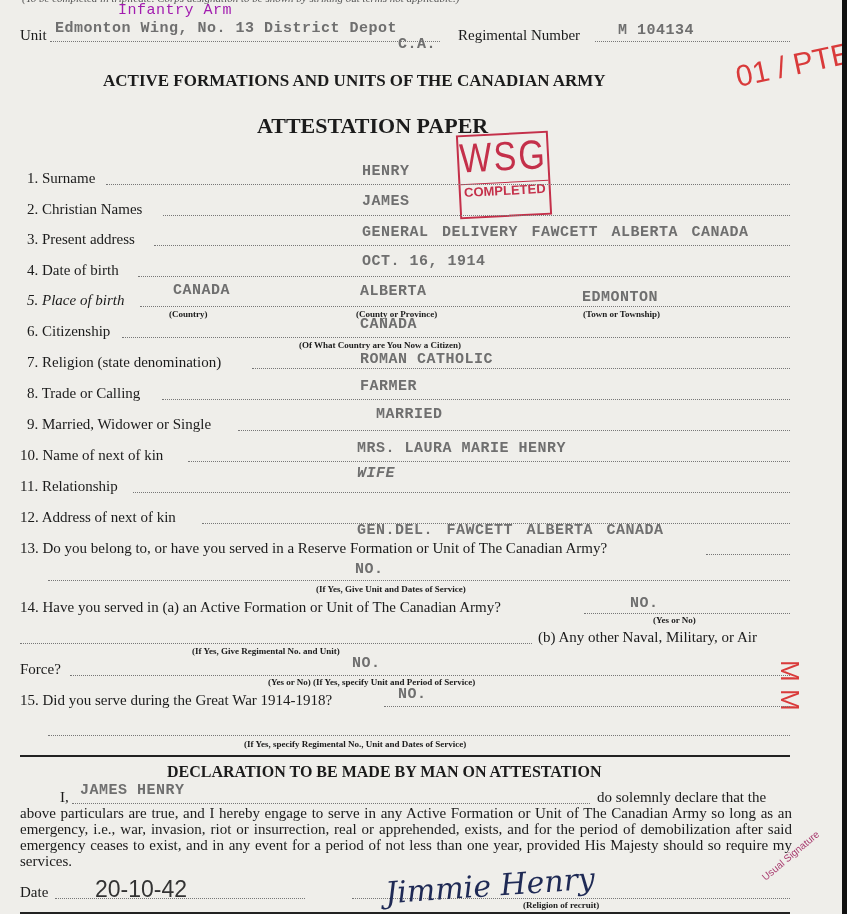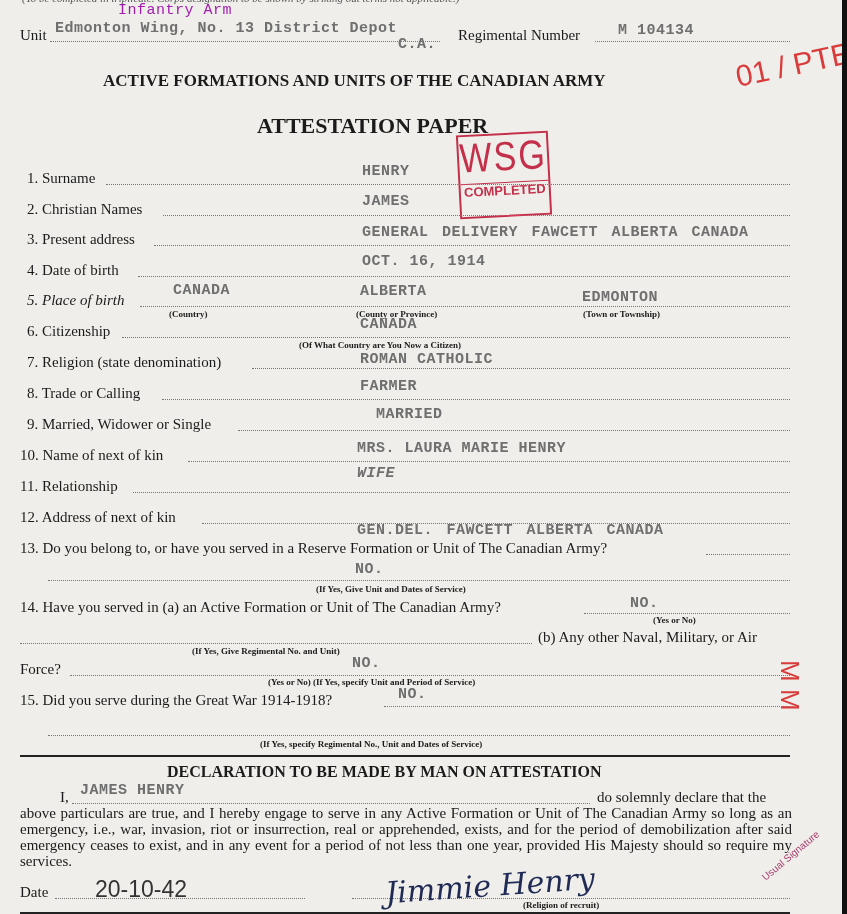--- a/index.html
+++ b/index.html
@@ -126,21 +126,21 @@
 
   <div class="abs lbl" style="left:20px;top:661px;">Force?</div>
   <div class="dots" style="left:70px;top:675px;width:720px;"></div>
   <div class="abs type" style="left:352px;top:655px;">NO.</div>
   <div class="abs cap" style="left:268px;top:677px;">(Yes or No)   (If Yes, specify Unit and Period of Service)</div>
 
   <div class="abs lbl" style="left:20px;top:692px;">15. Did you serve during the Great War 1914-1918?</div>
   <div class="dots" style="left:384px;top:706px;width:406px;"></div>
   <div class="abs type" style="left:398px;top:686px;">NO.</div>
   <div class="dots" style="left:48px;top:735px;width:742px;"></div>
-  <div class="abs cap" style="left:260px;top:739px;">(If Yes, specify Regimental No., Unit and Dates of Service)</div>
+  <div class="abs cap" style="left:244px;top:739px;">(If Yes, specify Regimental No., Unit and Dates of Service)</div>
 
   <div class="rule" style="top:755px;"></div>
 
   <div class="abs hdr" style="left:167px;top:763px;font-size:16px;">DECLARATION TO BE MADE BY MAN ON ATTESTATION</div>
   <div class="abs lbl" style="left:60px;top:789px;">I,</div>
   <div class="dots" style="left:72px;top:803px;width:518px;"></div>
   <div class="abs type" style="left:80px;top:782px;">JAMES HENRY</div>
   <div class="abs lbl" style="left:597px;top:789px;">do solemnly declare that the</div>
   <div class="para" style="top:805px;">above particulars are true, and I hereby engage to serve in any Active Formation or Unit of The Canadian Army so long as an emergency, i.e., war, invasion, riot or insurrection, real or apprehended, exists, and for the period of demobilization after said emergency ceases to exist, and in any event for a period of not less than one year, provided His Majesty should so require my services.</div>
 

